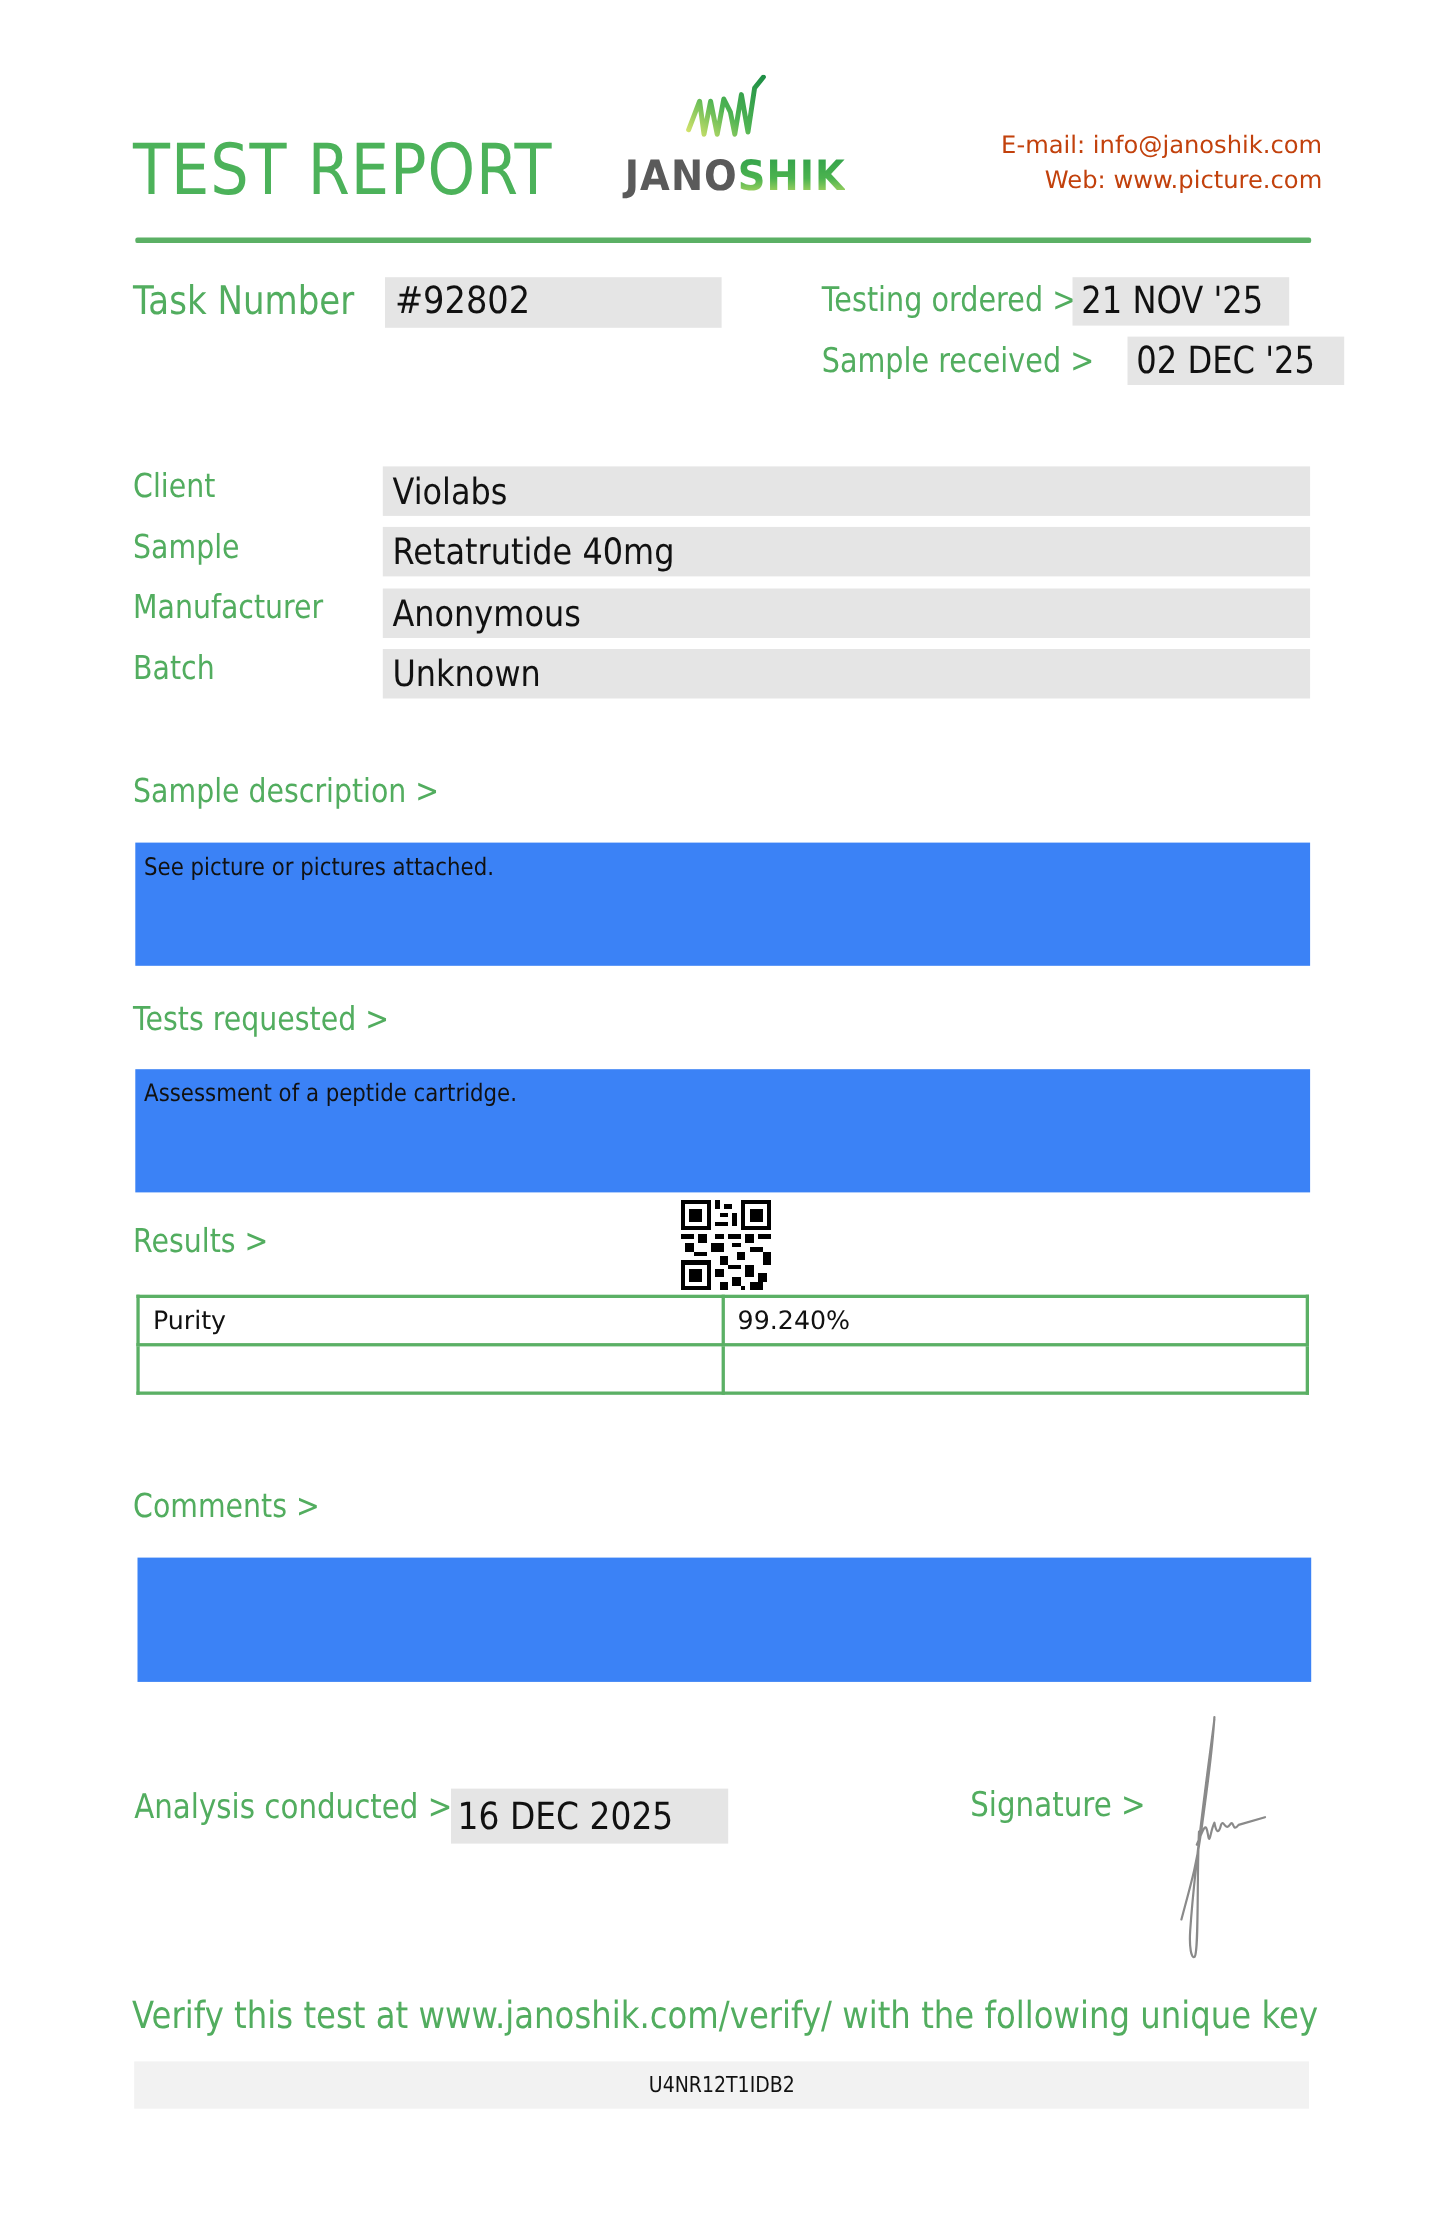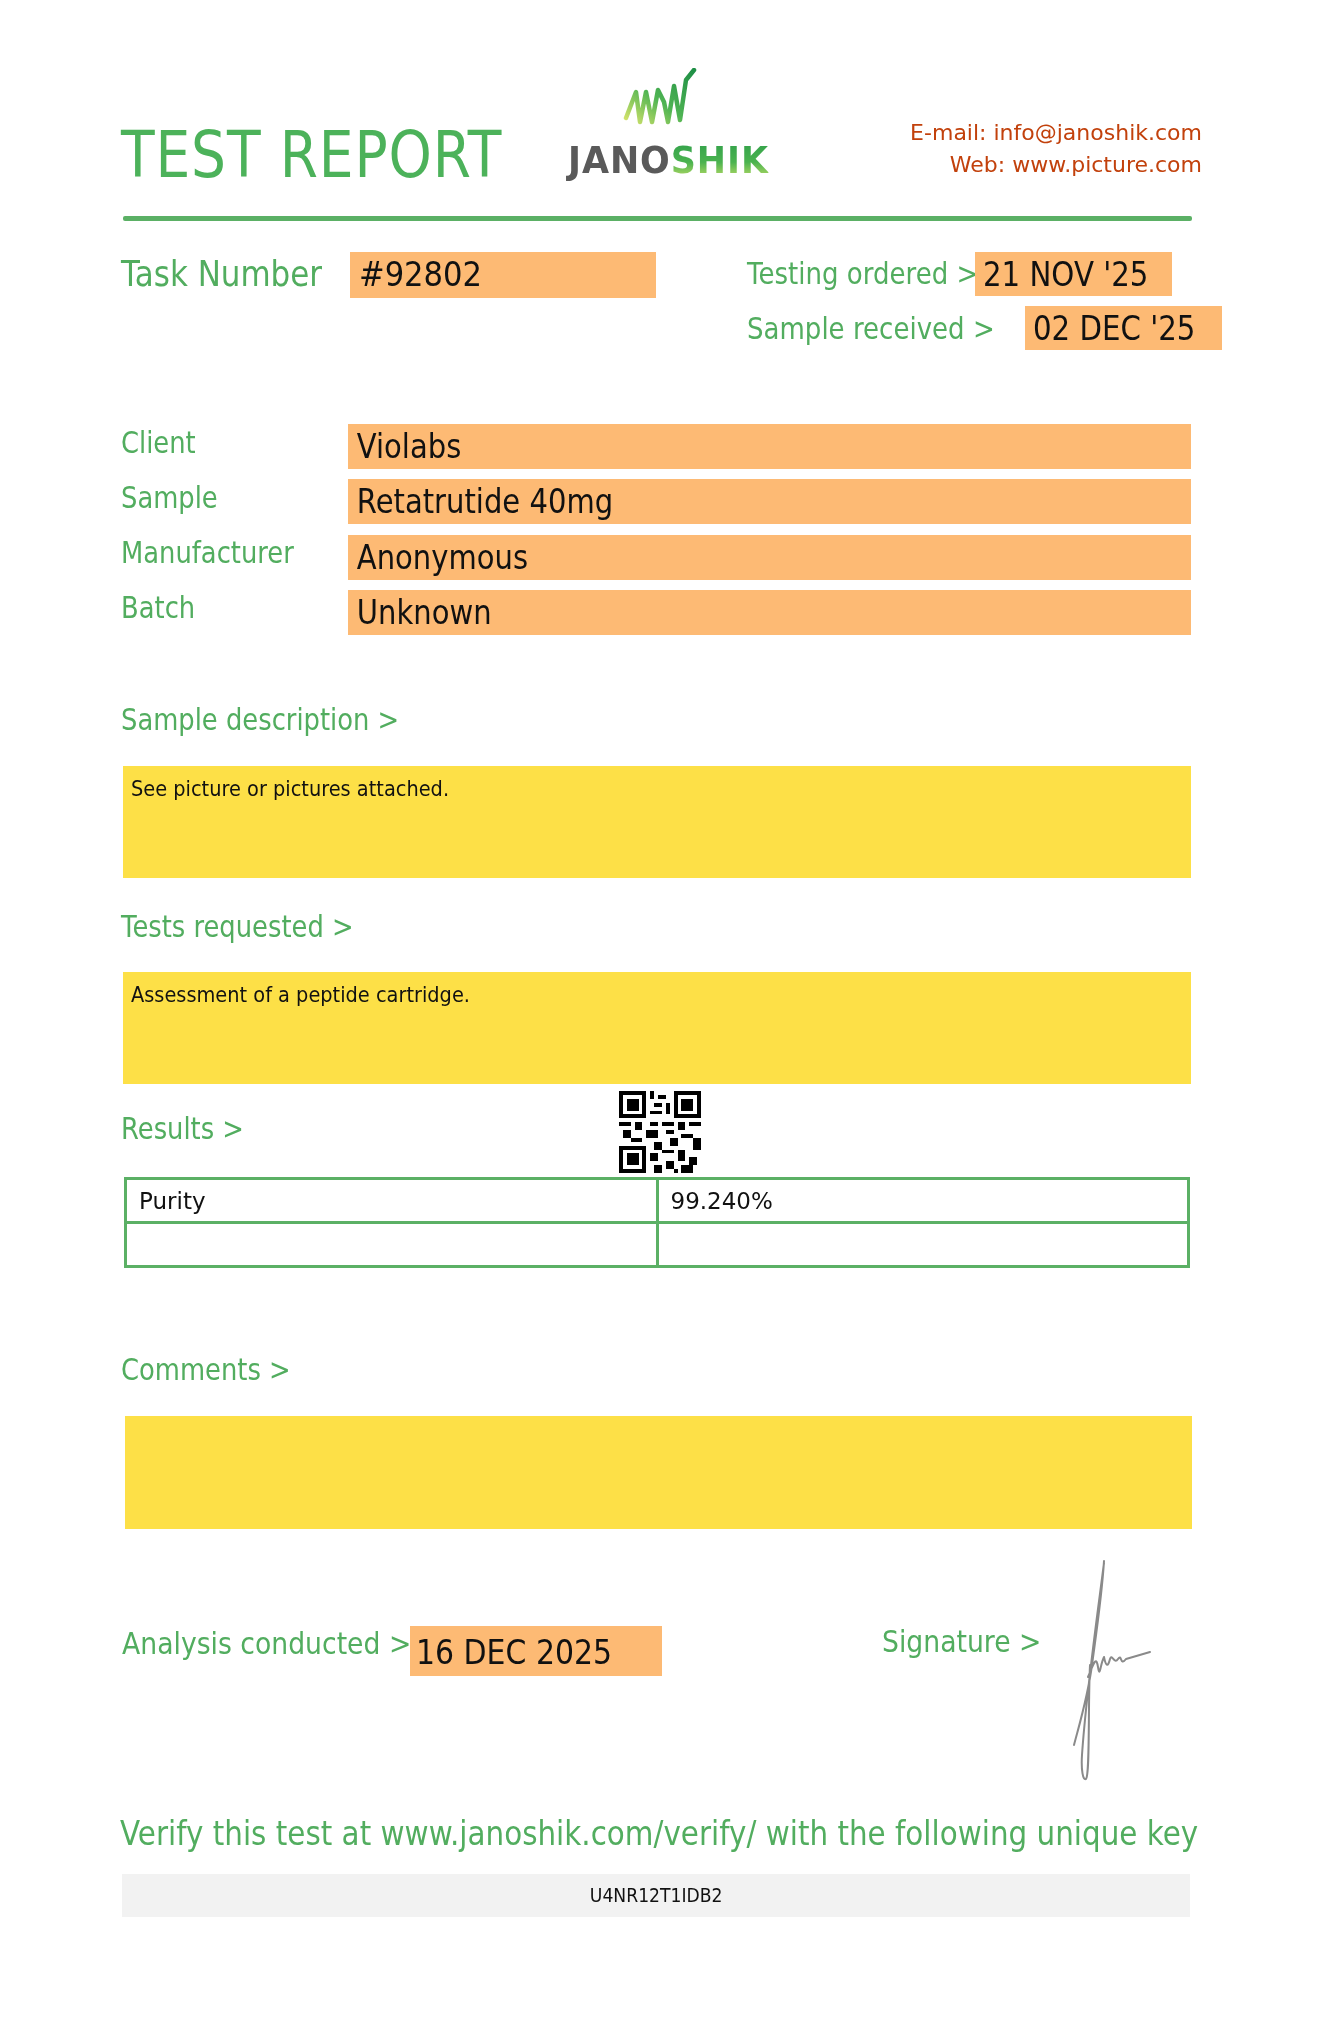--- a/index.html
+++ b/index.html
@@ -1,36 +1,36 @@
 <!DOCTYPE html>
 <html><head>
 <meta charset="utf-8">
 <style>
   html, body { margin: 0; padding: 0; background: #ffffff; }
   body { width: 1320px; height: 2030px; position: relative; overflow: hidden;
          font-family: "DejaVu Sans", sans-serif; }
   .abs { position: absolute; }
   .label { font-family: "DejaVu Sans", sans-serif; color: #52ad5f; white-space: nowrap;
            transform-origin: left center; }
-  .box { background: #fdba74; }
+  .box { background: #e5e5e5; }
   .val { font-family: "DejaVu Sans", sans-serif; color: #111; white-space: nowrap; }
   .title { left: 121px; top: 118px; font-size: 64px; letter-spacing: 1px; color: #4cb25a;
            font-family: "DejaVu Sans", sans-serif; font-weight: normal; transform: scaleX(0.86);
            transform-origin: left top; white-space: nowrap; }
   .rule { left: 123px; top: 216px; width: 1069px; height: 5px; background: #5bb065; border-radius: 2px; }
   .contact { right: 118px; font-size: 22px; color: #c2410c; text-align: right; white-space: nowrap; }
   .wordmark { left: 568px; top: 138px; font-size: 38px; font-weight: bold; letter-spacing: 1px;
               white-space: nowrap; transform: scaleX(0.92); transform-origin: left top; }
   .wordmark .jano { color: #5a5a5a; }
   .wordmark .shik { background: linear-gradient(180deg, #2e9e4a 0%, #4bb34f 55%, #cfe36a 100%);
                     -webkit-background-clip: text; background-clip: text; color: transparent; }
   .field-label { font-size: 30px; }
   .field-val { font-size: 33px; padding-left: 10px; line-height: 45px; }
   .section-h { font-size: 30px; }
-  .textbox { left: 123px; width: 1068px; background: #fde047; }
+  .textbox { left: 123px; width: 1068px; background: #3b82f6; }
   .textbox span { position: absolute; left: 8px; top: 10px; font-size: 22px; color: #111; }
   table.results { position: absolute; left: 124px; top: 1177px; width: 1066px; border-collapse: collapse; }
   table.results td { border: 3px solid #5bb065; height: 41px; padding: 0 0 0 12px; font-size: 23px; color: #111;
                      width: 50%; }
   .qr { left: 619px; top: 1090px; width: 82px; height: 84px; }
   .keybox { left: 122px; top: 1874px; width: 1068px; height: 43px; background: #f2f2f2;
             text-align: center; line-height: 43px; font-size: 20px; color: #111; }
 </style>
 </head>
 <body>

